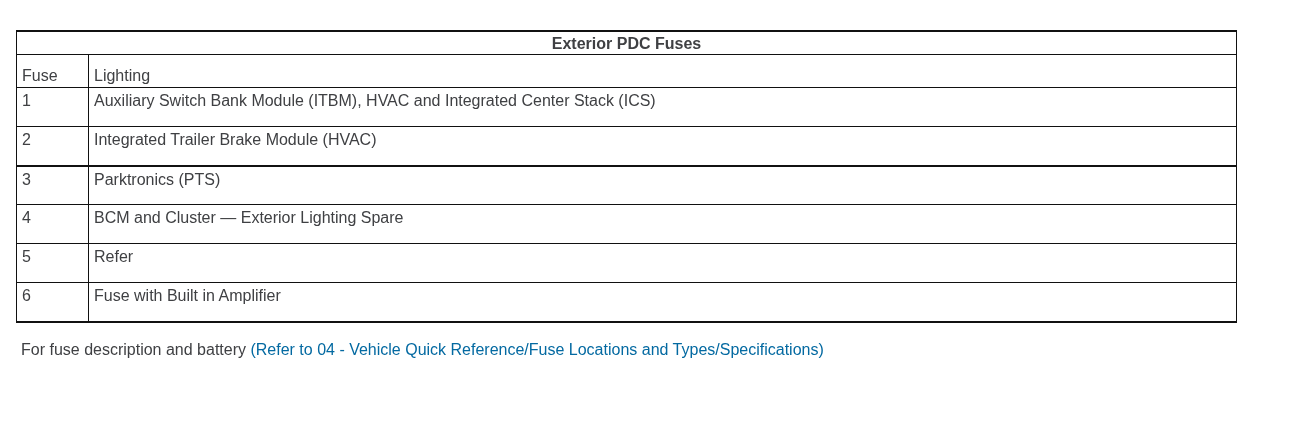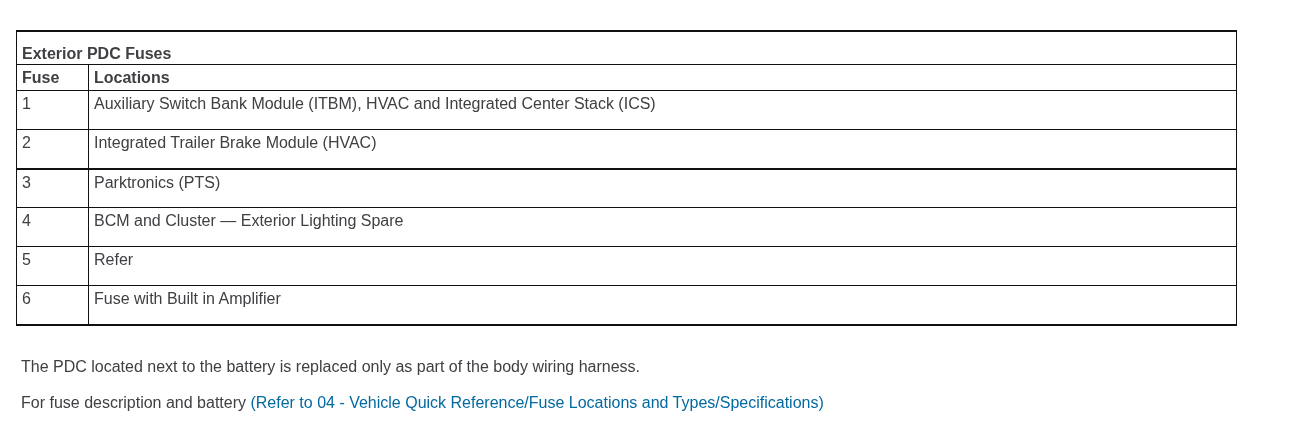--- a/index.html
+++ b/index.html
@@ -35,27 +35,28 @@
     vertical-align: top;
     text-align: left;
     padding: 2px 5px 2px 5px;
     overflow: hidden;
     white-space: nowrap;
   }
   table.fuse-table { border: 2px solid #111111; border-left-width: 1px; border-right-width: 1px; }
   tr.title-row th {
     height: 23px;
     font-weight: bold;
-    padding-top: 12px;
+    padding-top: 2px;
     padding-bottom: 1px;
+    text-align: center;
   }
   tr.header-row th {
     height: 26px;
-    font-weight: bold;
-    padding-top: 3px;
+    font-weight: normal;
+    padding-top: 11px;
   }
   tr.data-row td {
     height: 39px;
     padding-top: 3px;
     font-weight: normal;
   }
   tr.section-end td {
     border-bottom-width: 2px;
   }
   col.col-fuse { width: 72px; }
@@ -83,21 +84,21 @@
       <colgroup>
         <col class="col-fuse">
         <col class="col-component">
       </colgroup>
       <tbody>
         <tr class="title-row">
           <th colspan="2">Exterior PDC Fuses</th>
         </tr>
         <tr class="header-row">
           <th>Fuse</th>
-          <th>Locations</th>
+          <th>Lighting</th>
         </tr>
         <tr class="data-row">
           <td>1</td>
           <td>Auxiliary Switch Bank Module (ITBM), HVAC and Integrated Center Stack (ICS)</td>
         </tr>
         <tr class="data-row section-end">
           <td>2</td>
           <td>Integrated Trailer Brake Module (HVAC)</td>
         </tr>
         <tr class="data-row">
@@ -113,18 +114,17 @@
           <td>Refer</td>
         </tr>
         <tr class="data-row">
           <td>6</td>
           <td>Fuse with Built in Amplifier</td>
         </tr>
       </tbody>
     </table>
 
     <div class="notes">
-      <p class="note-1">The PDC located next to the battery is replaced only as part of the body wiring harness.</p>
       <p class="note-2"><span>For fuse description and battery </span><a class="ref-link">(Refer to 04 - Vehicle Quick Reference/Fuse Locations and Types/Specifications)</a></p>
     </div>
 
   </div>
 </div>
 
 </body></html>

